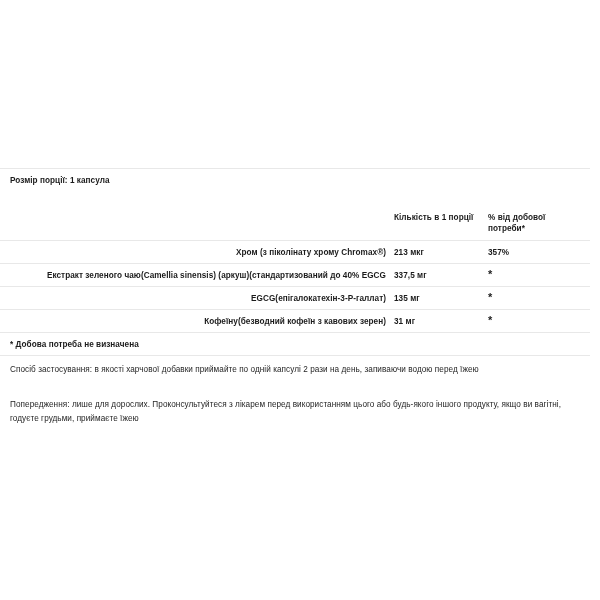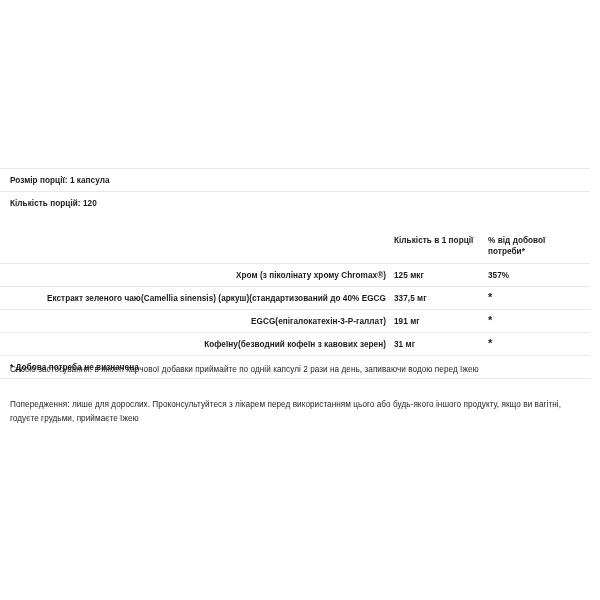--- a/index.html
+++ b/index.html
@@ -124,56 +124,53 @@
   <div class="panel">
 
     <table class="facts-table serving-table">
       <colgroup>
           <col style="width:590px">
         </colgroup>
       <tbody>
         <tr class="row-line">
           <td>Розмір порції: 1 капсула</td>
         </tr>
-        <tr class="row-line">
-          <td>Кількість порцій: 120</td>
-        </tr>
       </tbody>
     </table>
 
     <div class="block-gap"></div>
 
     <table class="facts-table main-table">
       <colgroup>
         <col class="c-name">
         <col class="c-amount">
         <col class="c-dv">
       </colgroup>
       <tbody>
         <tr class="head-row">
           <td class="cell-name"></td>
           <td class="cell-amount">Кількість в 1 порції</td>
           <td class="cell-dv">% від добової потреби*</td>
         </tr>
 
         <tr>
           <td class="cell-name">Хром (з піколінату хрому Chromax®)</td>
-          <td class="cell-amount">125 мкг</td>
+          <td class="cell-amount">213 мкг</td>
           <td class="cell-dv">357%</td>
         </tr>
 
         <tr>
           <td class="cell-name">Екстракт зеленого чаю(Camellia sinensis) (аркуш)(стандартизований до 40% EGCG</td>
           <td class="cell-amount">337,5 мг</td>
           <td class="cell-dv"><span class="dv-star">*</span></td>
         </tr>
 
         <tr>
           <td class="cell-name">EGCG(епігалокатехін-3-Р-галлат)</td>
-          <td class="cell-amount">191 мг</td>
+          <td class="cell-amount">135 мг</td>
           <td class="cell-dv"><span class="dv-star">*</span></td>
         </tr>
 
         <tr>
           <td class="cell-name">Кофеїну(безводний кофеїн з кавових зерен)</td>
           <td class="cell-amount">31 мг</td>
           <td class="cell-dv"><span class="dv-star">*</span></td>
         </tr>
 
         <tr class="foot-row">

